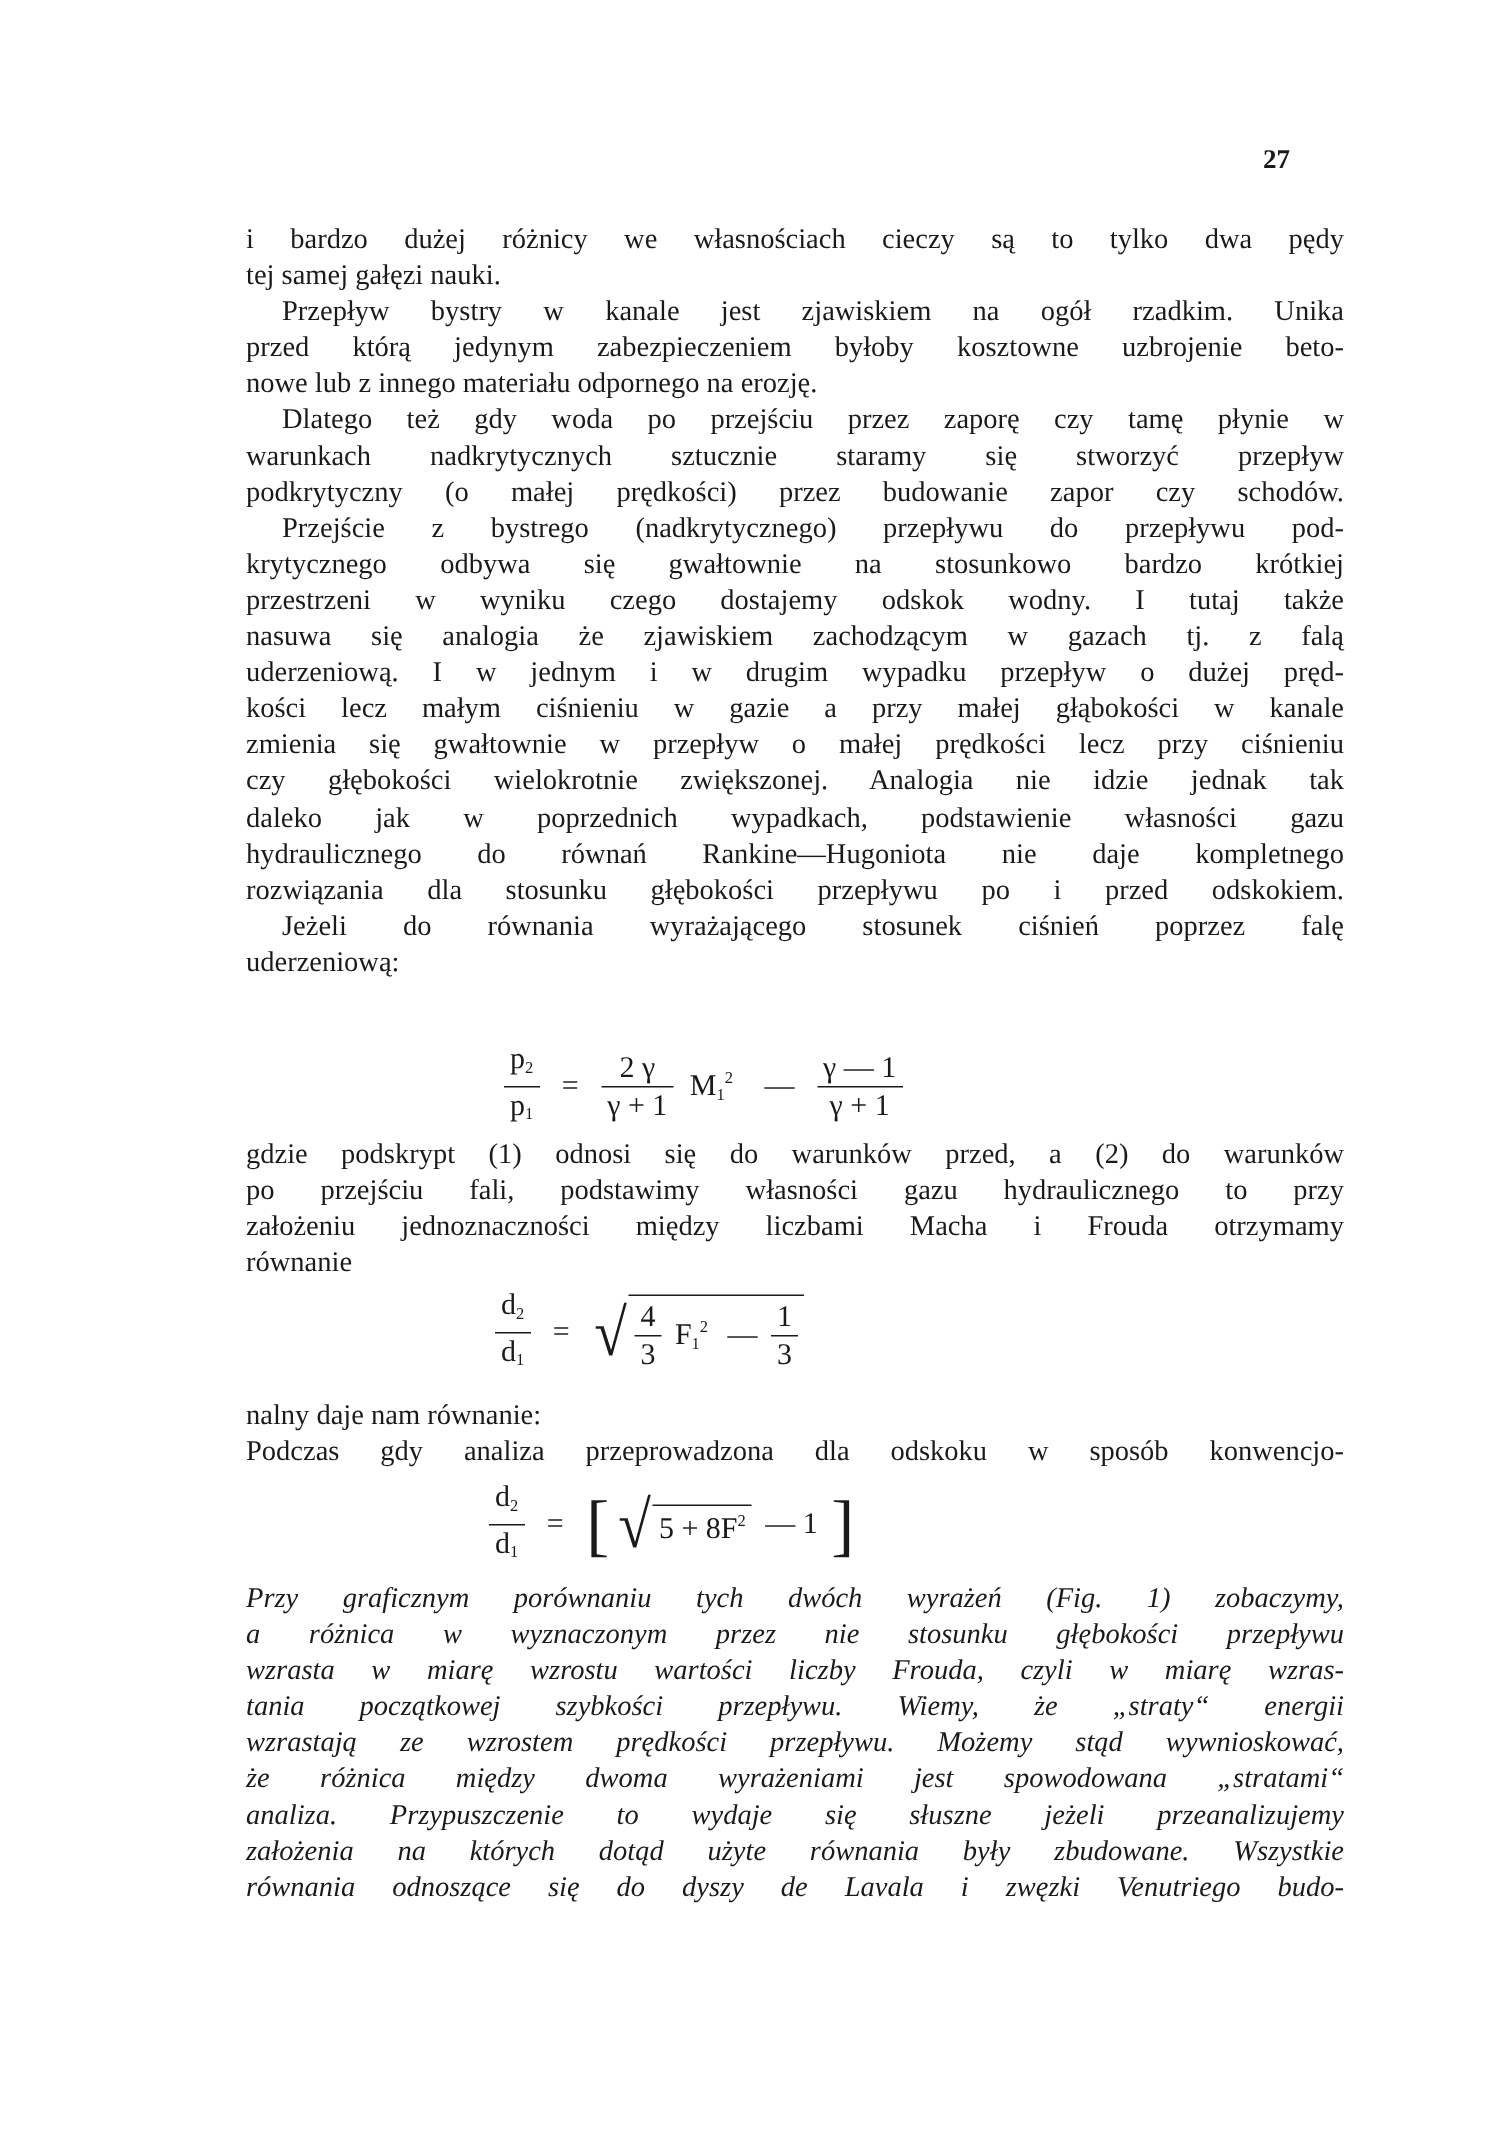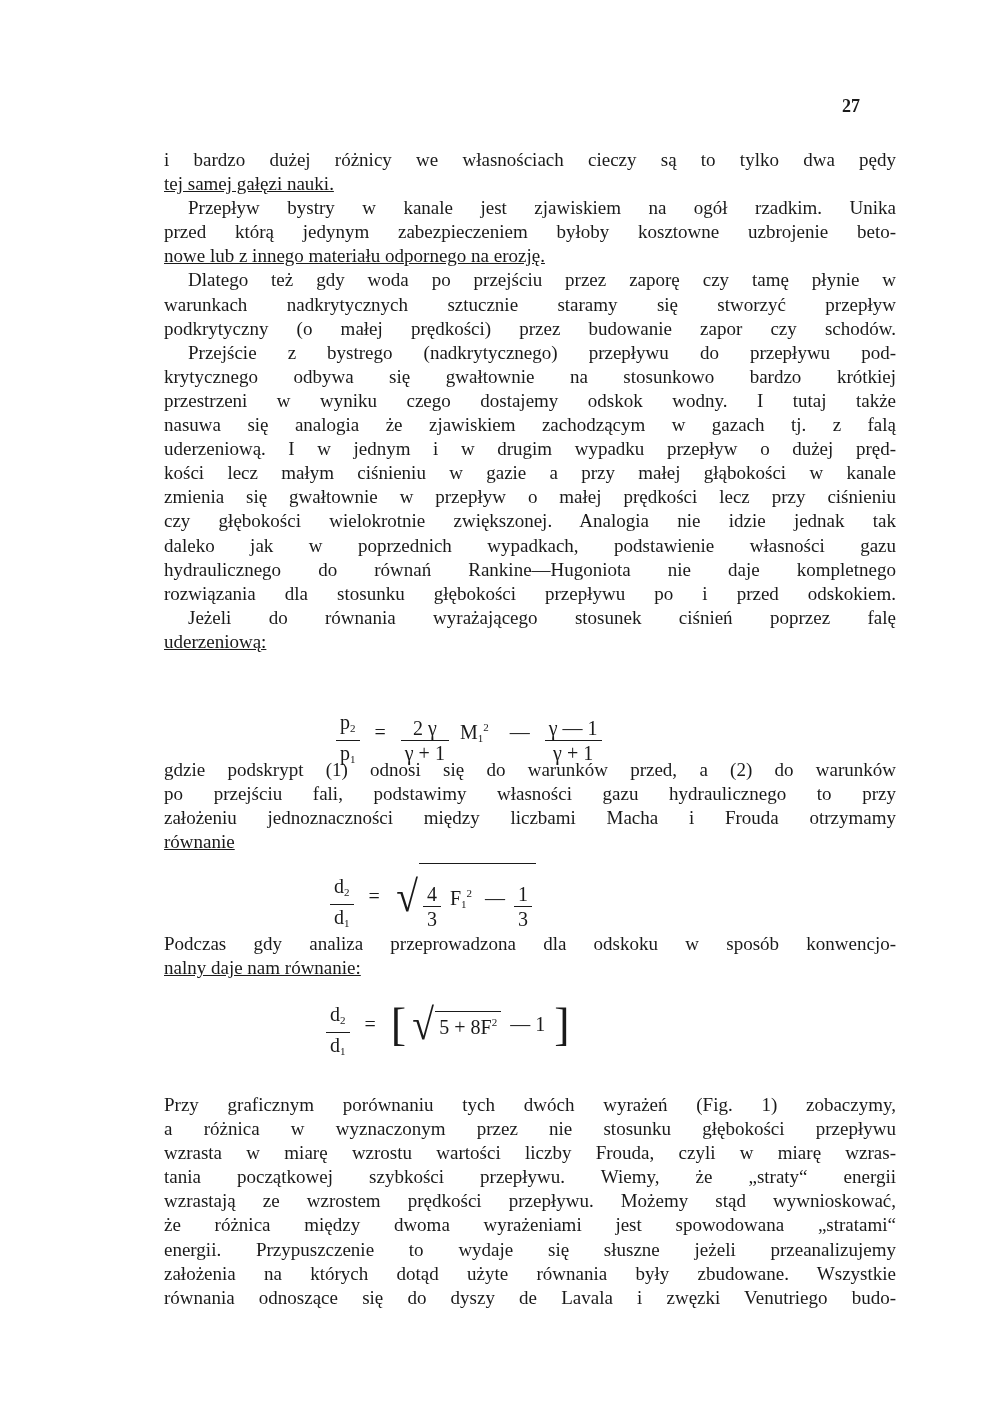--- a/index.html
+++ b/index.html
@@ -1,24 +1,24 @@
 <!DOCTYPE html>
 <html><head>
 <meta charset="utf-8">
 <style>
   html, body { margin: 0; padding: 0; background: #ffffff; }
   body { width: 1000px; height: 1420px; position: relative; overflow: hidden;
          font-family: "Liberation Serif", "DejaVu Serif", serif; color: #1a1a1a; }
   .page-number { position: absolute; top: 96px; left: 842px; font-size: 18px; font-weight: bold; }
   .text-block { position: absolute; left: 136px; width: 732px; font-size: 19px; line-height: 24.1px; margin-left: 28px; }
   .line { display: block; text-align: justify; text-align-last: justify; white-space: nowrap; height: 24.1px; }
-  .line.last { text-align-last: left; text-decoration: underline; }
+  .line.last { text-align-last: left; }
   .line.indent { padding-left: 24px; }
   .eq { position: absolute; font-size: 20px; }
-  .frac { display: inline-block; vertical-align: middle; text-align: center; margin-top: 16px; }
+  .frac { display: inline-block; vertical-align: middle; text-align: center; }
   .frac .num { display: block; border-bottom: 1.6px solid #1a1a1a; padding: 0 4px; line-height: 24px; }
   .frac .den { display: block; line-height: 24px; padding: 0 4px; }
   .op { display: inline-block; vertical-align: middle; margin: 0 10px; }
   .sub { font-size: 11px; vertical-align: -3px; }
   .sup { font-size: 11px; vertical-align: 8px; }
   .sqrt { display: inline-block; vertical-align: middle; position: relative; }
   .sqrt .radical { font-size: 44px; display: inline-block; vertical-align: middle; transform: scaleX(0.9); }
   .sqrt .radicand { display: inline-block; vertical-align: middle; border-top: 1.6px solid #1a1a1a; padding: 2px 4px 0 4px; }
   .bracket { font-size: 46px; display: inline-block; vertical-align: middle; font-weight: 300; }
 </style>
@@ -93,42 +93,42 @@
         <span class="op" style="margin:0 4px;">—</span>
         <span class="frac">
           <span class="num">1</span>
           <span class="den">3</span>
         </span>
       </span>
     </span>
   </div>
 
   <div class="text-block" style="top:932px;">
+      <span class="line last">nalny daje nam równanie:</span>
       <span class="line">Podczas gdy analiza przeprowadzona dla odskoku w sposób konwencjo-</span>
-      <span class="line last">nalny daje nam równanie:</span>
     </div>
 
   <div class="eq" style="top:986px; left:326px;">
     <span class="frac">
       <span class="num"><span>d</span><span class="sub">2</span></span>
       <span class="den"><span>d</span><span class="sub">1</span></span>
     </span>
     <span class="op">=</span>
     <span class="bracket">[</span>
     <span class="sqrt">
       <span class="radical">√</span><span class="radicand" style="padding-top:4px;"><span>5 + 8F</span><span class="sup">2</span></span>
     </span>
     <span class="op" style="margin:0 4px;">— 1</span>
     <span class="bracket">]</span>
   </div>
 
-  <div class="text-block" style="top:1093px;">
+  <div class="text-block" style="top:1054px;font-style:italic;">
       <span class="line">Przy graficznym porównaniu tych dwóch wyrażeń (Fig. 1) zobaczymy,</span>
       <span class="line">a różnica w wyznaczonym przez nie stosunku głębokości przepływu</span>
       <span class="line">wzrasta w miarę wzrostu wartości liczby Frouda, czyli w miarę wzras-</span>
       <span class="line">tania początkowej szybkości przepływu. Wiemy, że „straty“ energii</span>
       <span class="line">wzrastają ze wzrostem prędkości przepływu. Możemy stąd wywnioskować,</span>
       <span class="line">że różnica między dwoma wyrażeniami jest spowodowana „stratami“</span>
-      <span class="line">energii. Przypuszczenie to wydaje się słuszne jeżeli przeanalizujemy</span>
+      <span class="line">analiza. Przypuszczenie to wydaje się słuszne jeżeli przeanalizujemy</span>
       <span class="line">założenia na których dotąd użyte równania były zbudowane. Wszystkie</span>
       <span class="line">równania odnoszące się do dyszy de Lavala i zwęzki Venutriego budo-</span>
     </div>
 </div>
 
 </body></html>

